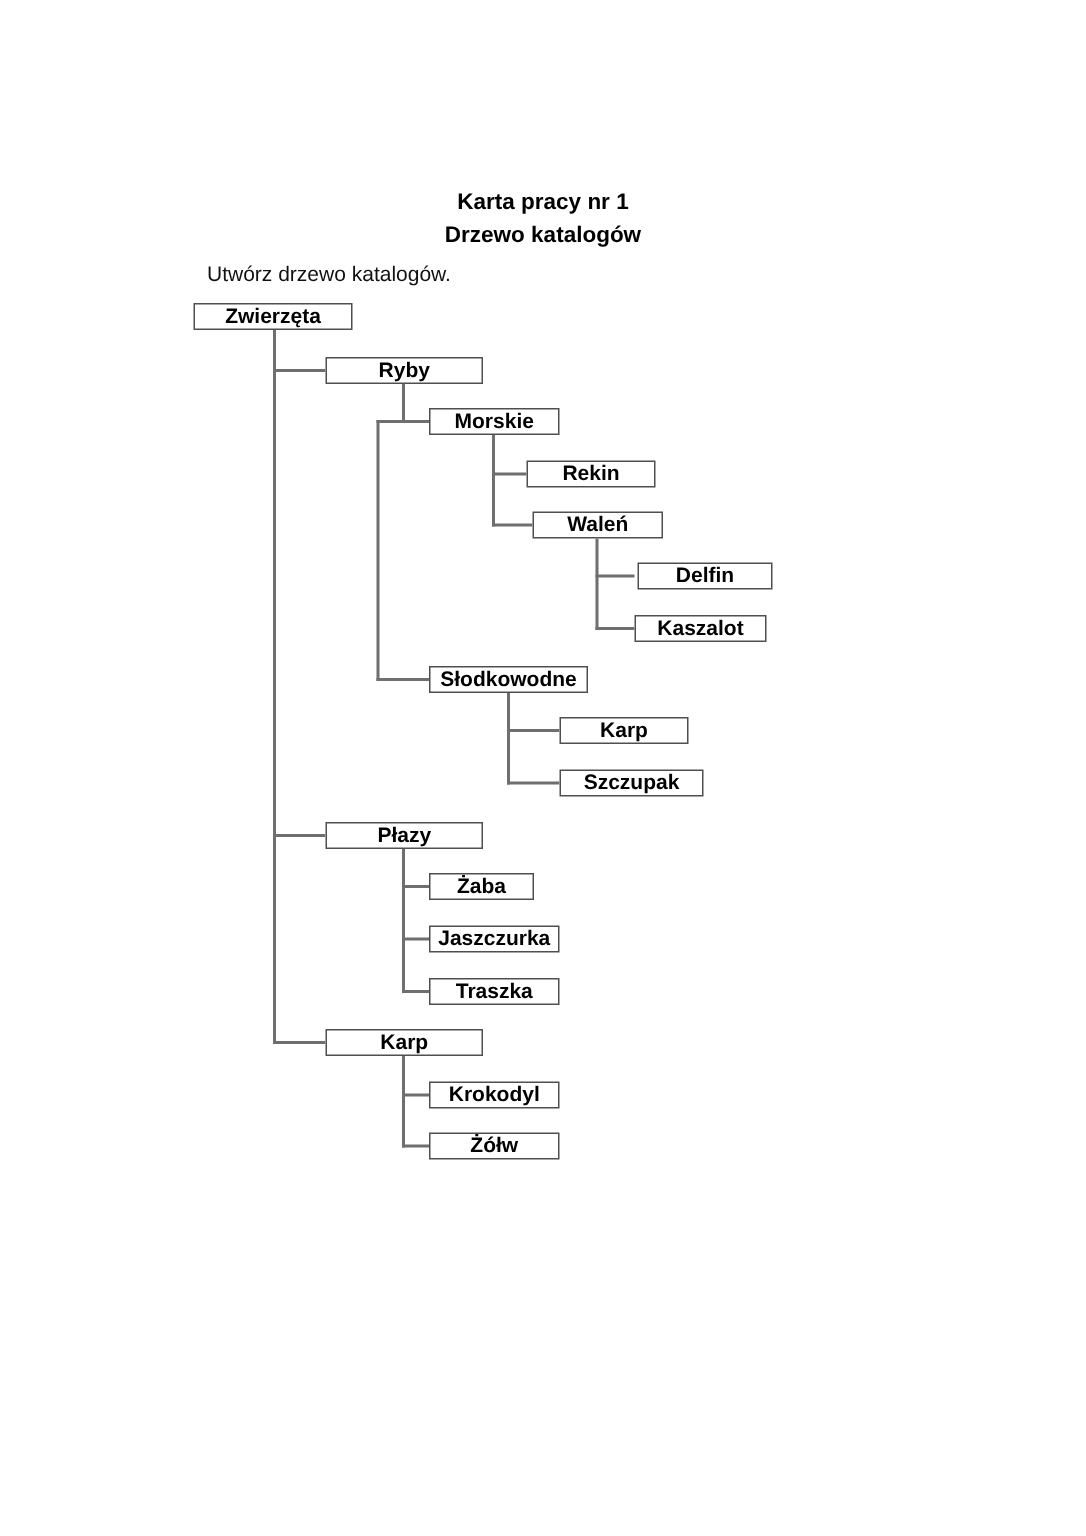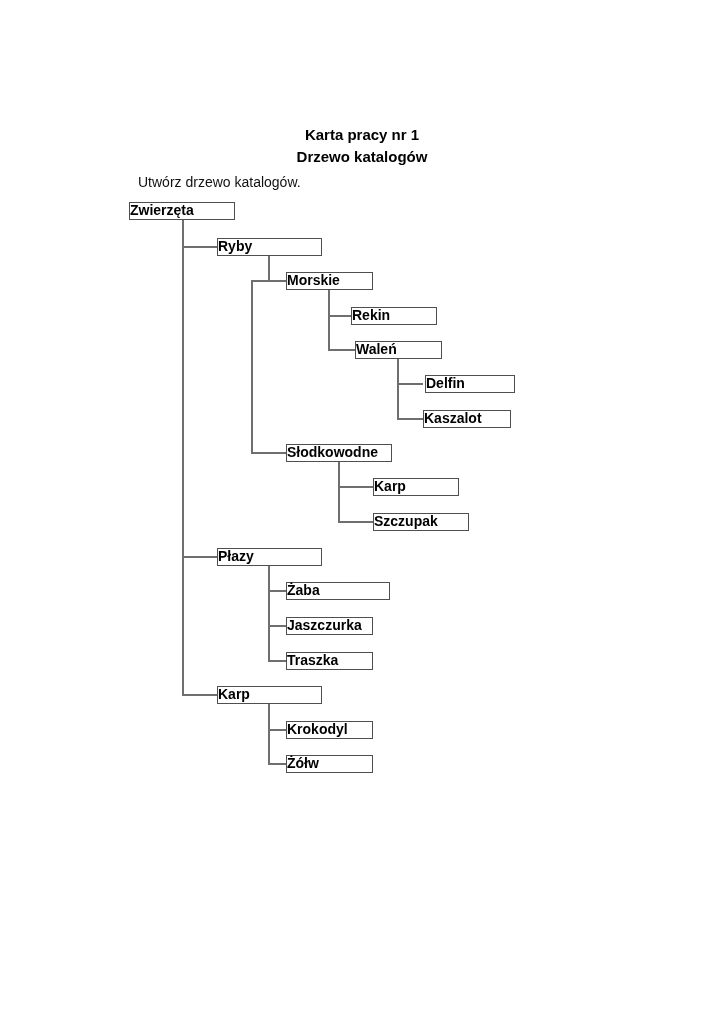--- a/index.html
+++ b/index.html
@@ -46,21 +46,21 @@
   .node {
     position: absolute;
     box-sizing: border-box;
     height: 18px;
     border: 1.5px solid #4f4f4f;
     background: #ffffff;
     color: #000000;
     font-weight: bold;
     font-size: 14px;
     line-height: 15px;
-    text-align: left;
+    text-align: center;
     white-space: nowrap;
     z-index: 2;
   }
   .hline, .vline {
     position: absolute;
     background: #6f6f6f;
     z-index: 1;
   }
   .hline { height: 2px; }
   .vline { width: 2px; }
@@ -114,21 +114,21 @@
     <div class="node" style="left:217px;top:238px;width:105px">Ryby</div>
     <div class="node" style="left:286px;top:272px;width:87px">Morskie</div>
     <div class="node" style="left:351px;top:307px;width:86px">Rekin</div>
     <div class="node" style="left:355px;top:341px;width:87px">Waleń</div>
     <div class="node" style="left:425px;top:375px;width:90px">Delfin</div>
     <div class="node" style="left:423px;top:410px;width:88px">Kaszalot</div>
     <div class="node" style="left:286px;top:444px;width:106px">Słodkowodne</div>
     <div class="node" style="left:373px;top:478px;width:86px">Karp</div>
     <div class="node" style="left:373px;top:513px;width:96px">Szczupak</div>
     <div class="node" style="left:217px;top:548px;width:105px">Płazy</div>
-    <div class="node" style="left:286px;top:582px;width:104px">Żaba</div>
+    <div class="node" style="left:286px;top:582px;width:70px">Żaba</div>
     <div class="node" style="left:286px;top:617px;width:87px">Jaszczurka</div>
     <div class="node" style="left:286px;top:652px;width:87px">Traszka</div>
     <div class="node" style="left:217px;top:686px;width:105px">Karp</div>
     <div class="node" style="left:286px;top:721px;width:87px">Krokodyl</div>
     <div class="node" style="left:286px;top:755px;width:87px">Żółw</div>
 
   </div>
 </div>
 
 </body></html>

